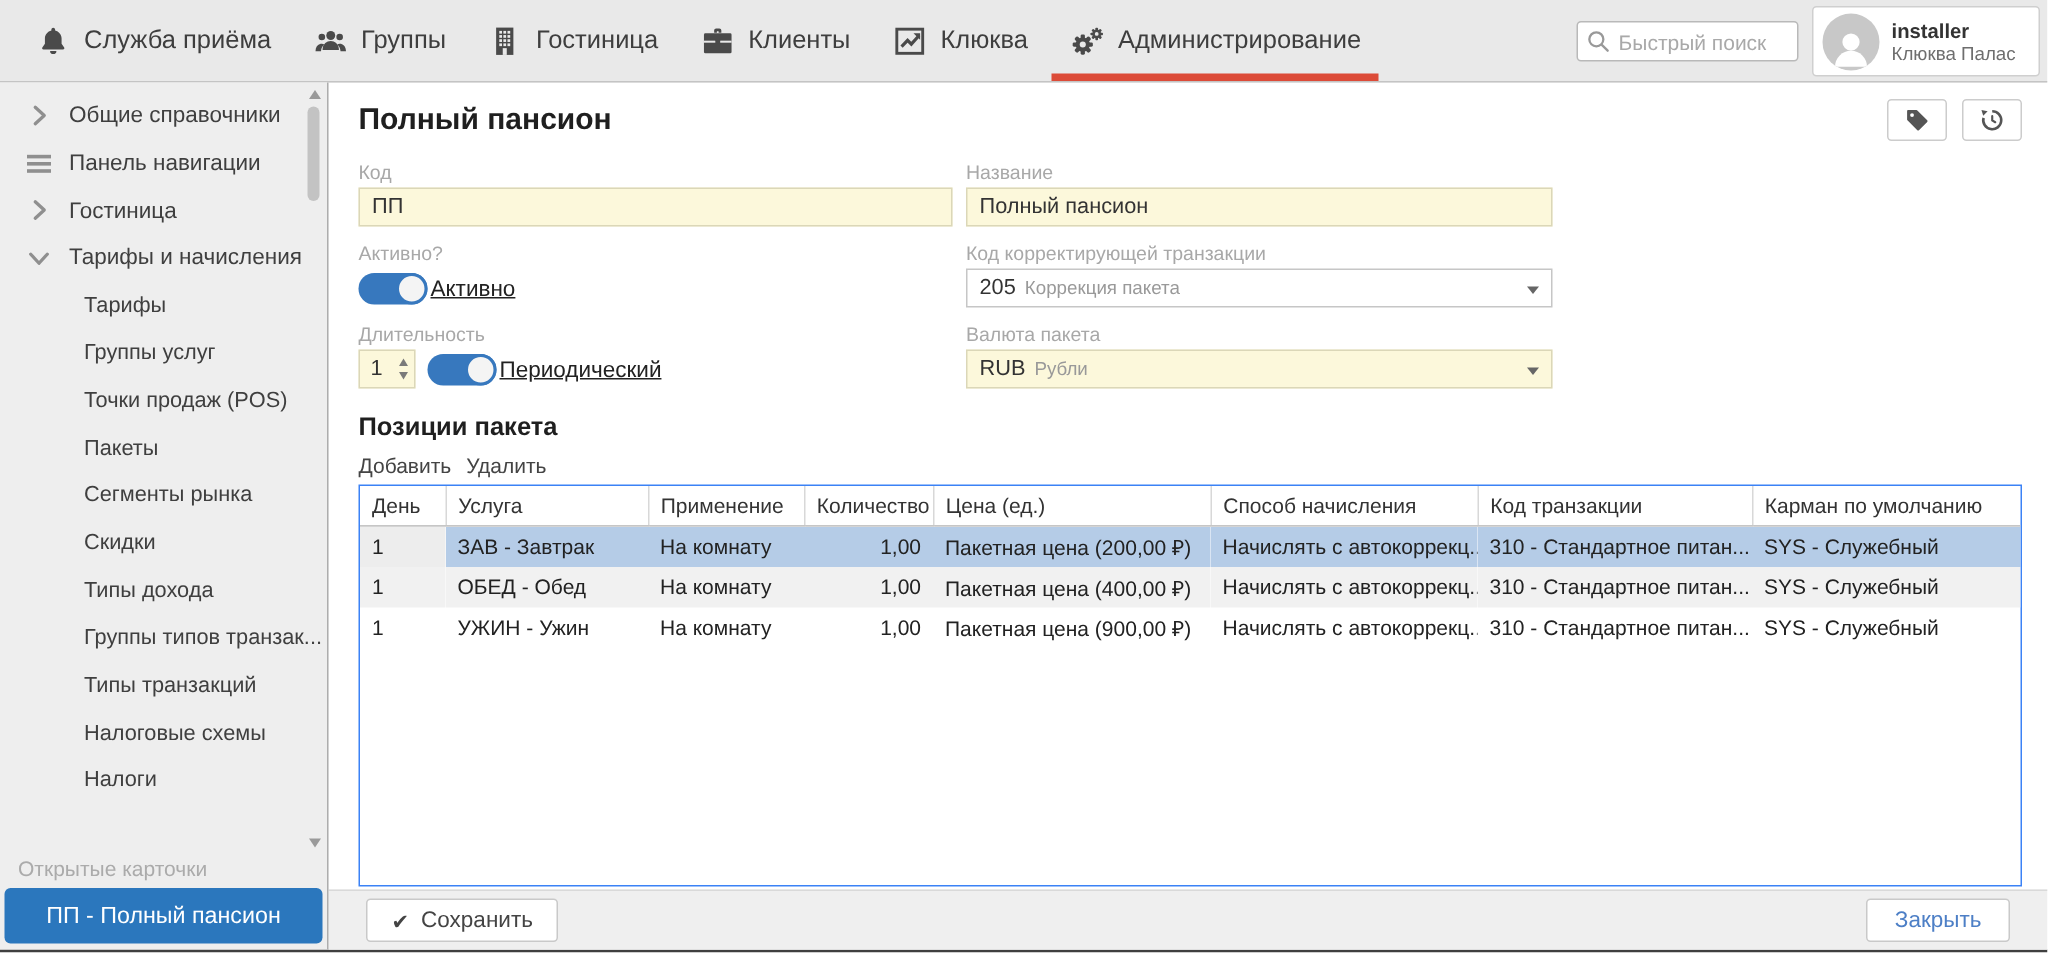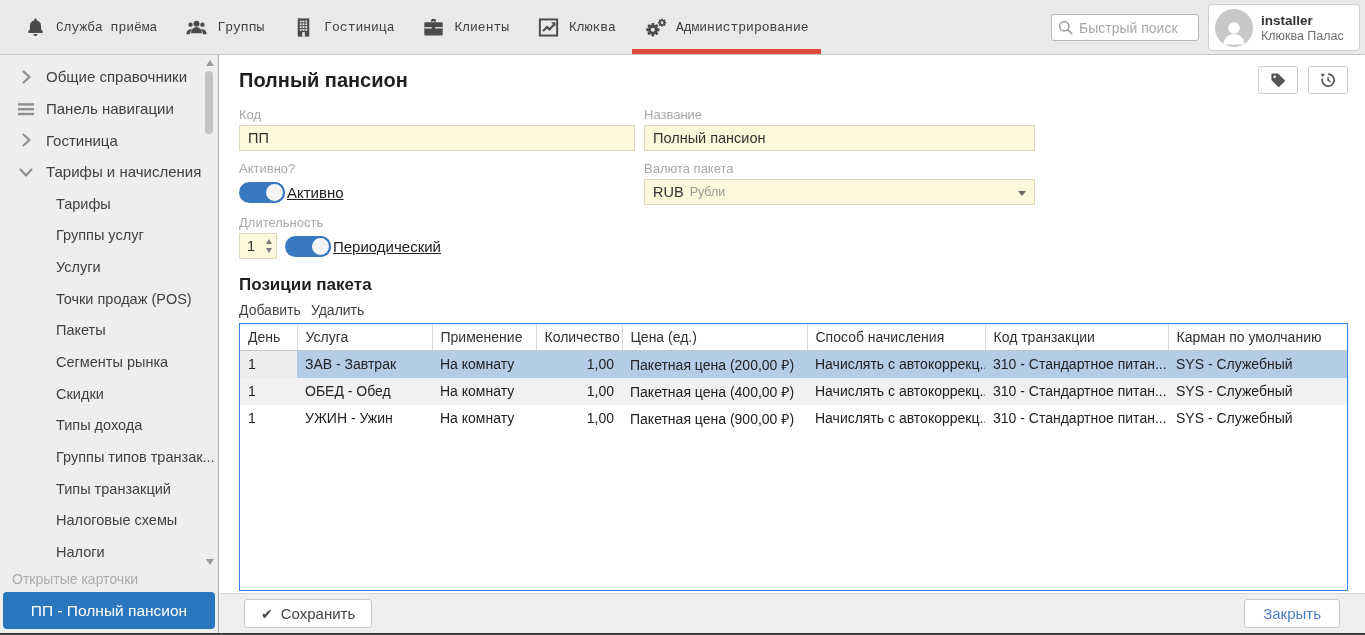--- a/index.html
+++ b/index.html
@@ -3,21 +3,21 @@
 <meta charset="utf-8">
 <style>
   * { margin:0; padding:0; box-sizing:border-box; }
   html,body { width:1365px; height:635px; overflow:hidden; }
   body { font-family:"Liberation Sans", sans-serif; background:#fff; color:#333; }
   .shell { width:1365px; height:635px; display:flex; flex-direction:column; border-bottom:2px solid #3f3f3f; background:#fff; }
 
   
   .topbar { height:55px; flex:0 0 55px; background:#e9e9e9; border-bottom:1px solid #c4c4c4; display:flex; align-items:stretch; position:relative; }
   .tabs { display:flex; align-items:stretch; margin-left:10px; }
-  .tab { display:flex; align-items:center; gap:9px; padding:0 14px; font-size:13px; color:#3e3e3e; position:relative; cursor:pointer; white-space:nowrap;font-family:Liberation Mono, monospace; }
+  .tab { display:flex; align-items:center; gap:9px; padding:0 14px; font-size:17px; color:#3e3e3e; position:relative; cursor:pointer; white-space:nowrap; }
   .tab .ic { width:23px; height:23px; color:#4a4a4a; flex:0 0 23px; }
   .tab.active .tab-underline { position:absolute; left:2px; right:2px; bottom:0; height:5px; background:#dc4b38; }
   .search-box { position:absolute; right:166px; top:14px; width:148px; height:27px; }
   .search-box input { width:100%; height:100%; border:1px solid #b9b9b9; border-radius:3px; background:#fff; padding:0 6px 0 27px; font-size:14px; color:#444; font-family:inherit; outline:none; }
   .search-box input::placeholder { color:#a9a9a9; }
   .search-box .ic { position:absolute; left:6px; top:5px; width:17px; height:17px; color:#999; }
   .userbox { position:absolute; right:5px; top:4px; width:152px; height:47px; background:#fff; border:1px solid #cfcfcf; border-radius:3px; display:flex; align-items:center; gap:8px; padding:0 6px; cursor:pointer; }
   .avatar { width:38px; height:38px; border-radius:50%; background:#c8c8c8; overflow:hidden; display:flex; align-items:flex-end; justify-content:center; flex:0 0 38px; }
   .avatar .ic { width:30px; height:30px; color:#fff; }
   .user-name { font-size:13.5px; font-weight:bold; color:#333; line-height:17px; }
@@ -279,23 +279,20 @@
             </svg>
           <span>Тарифы и начисления</span>
         </div>
         <div class="sb-item child">
             <span>Тарифы</span>
           </div>
         <div class="sb-item child">
             <span>Группы услуг</span>
           </div>
         <div class="sb-item child">
-            <span>Услуги</span>
-          </div>
-        <div class="sb-item child">
             <span>Точки продаж (POS)</span>
           </div>
         <div class="sb-item child">
             <span>Пакеты</span>
           </div>
         <div class="sb-item child">
             <span>Сегменты рынка</span>
           </div>
         <div class="sb-item child">
             <span>Скидки</span>
@@ -376,20 +373,28 @@
                   </div>
                 <span class="toggle-label">Периодический</span>
               </div>
             </div>
           </div>
 
           <div>
             <div class="f-row">
               <div class="f-label">Название</div>
               <input class="text-input" type="text" value="Полный пансион" style="">
+            </div>
+            <div class="f-row">
+              <div class="f-label">Код корректирующей транзакции</div>
+              <div class="selectbox">
+                <span class="code">205</span>
+                <span class="desc">Коррекция пакета</span>
+                <span class="caret"></span>
+              </div>
             </div>
             <div class="f-row">
               <div class="f-label">Валюта пакета</div>
               <div class="selectbox yellow">
                 <span class="code">RUB</span>
                 <span class="desc">Рубли</span>
                 <span class="caret"></span>
               </div>
             </div>
           </div>

